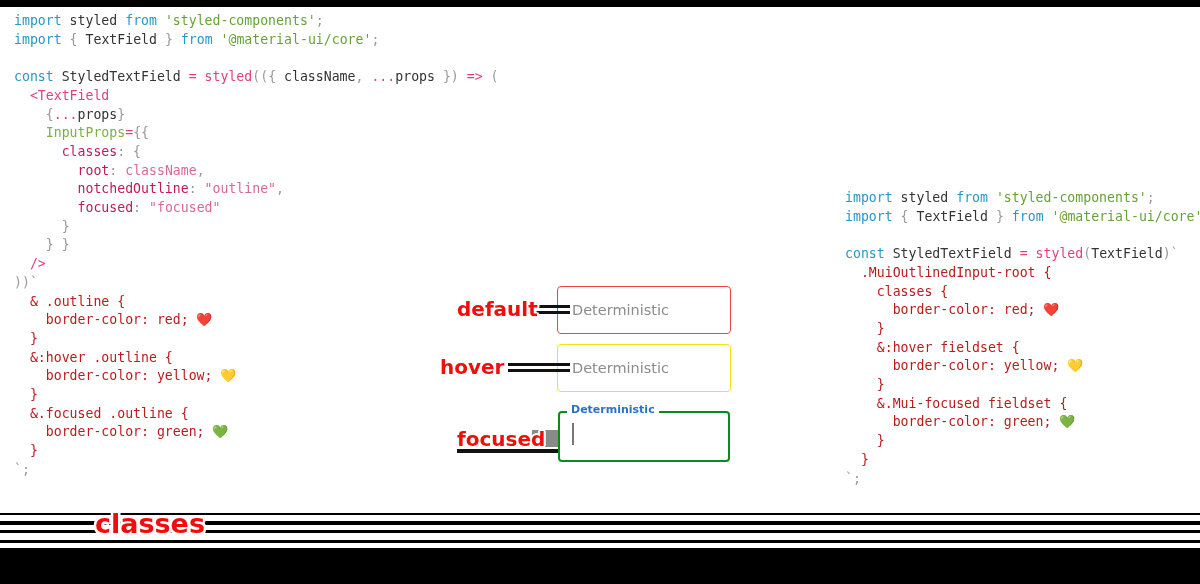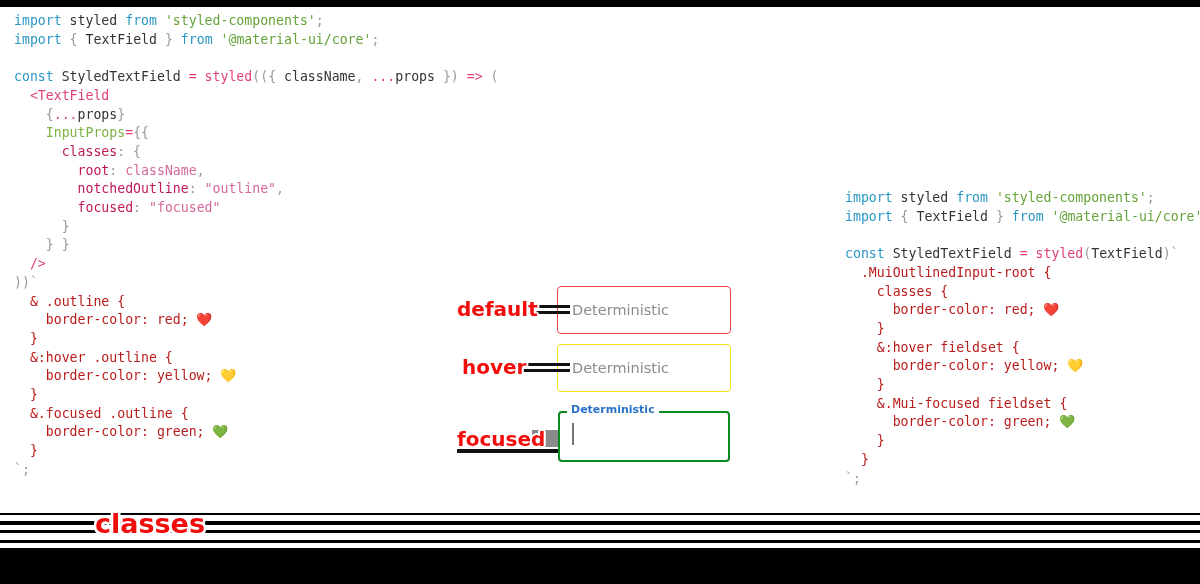--- a/index.html
+++ b/index.html
@@ -176,21 +176,21 @@
   <div class="rule" style="left:515px; top:305px; width:55px; height:3px;"></div>
   <div class="rule" style="left:515px; top:311px; width:55px; height:3px;"></div>
   <div class="anno" style="left:457px; top:297px;">default</div>
 
   <div class="tf" id="tf-default" style="left:557px; top:286px; width:174px; height:48px;">
     <span class="ph">Deterministic</span>
   </div>
 
   <div class="rule" style="left:508px; top:363px; width:62px; height:3px;"></div>
   <div class="rule" style="left:508px; top:369px; width:62px; height:3px;"></div>
-  <div class="anno" style="left:462px; top:355px;">hover</div>
+  <div class="anno" style="left:440px; top:355px;">hover</div>
 
   <div class="tf" id="tf-hover" style="left:557px; top:344px; width:174px; height:48px;">
     <span class="ph">Deterministic</span>
   </div>
 
   <div class="rule grey" style="left:532px; top:430px; width:26px; height:17px;"></div>
   <div class="rule" style="left:457px; top:449px; width:101px; height:4px;"></div>
   <div class="anno" style="left:457px; top:427px;">focused</div>
 
   <div id="tf-focused-wrap" style="left:558px; top:411px; width:172px; height:51px;">

